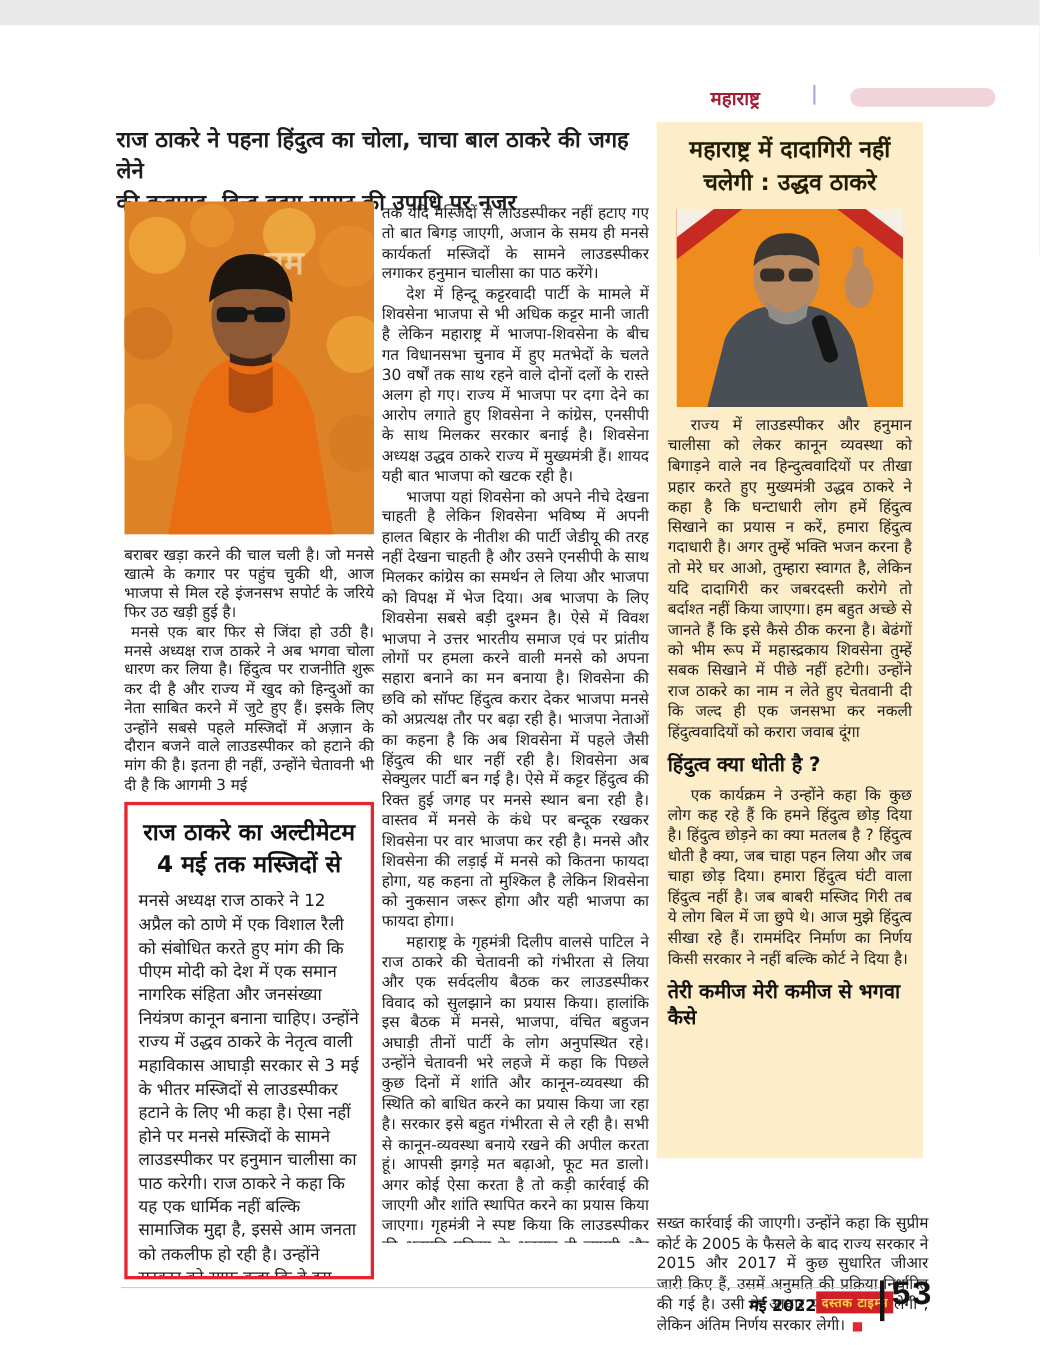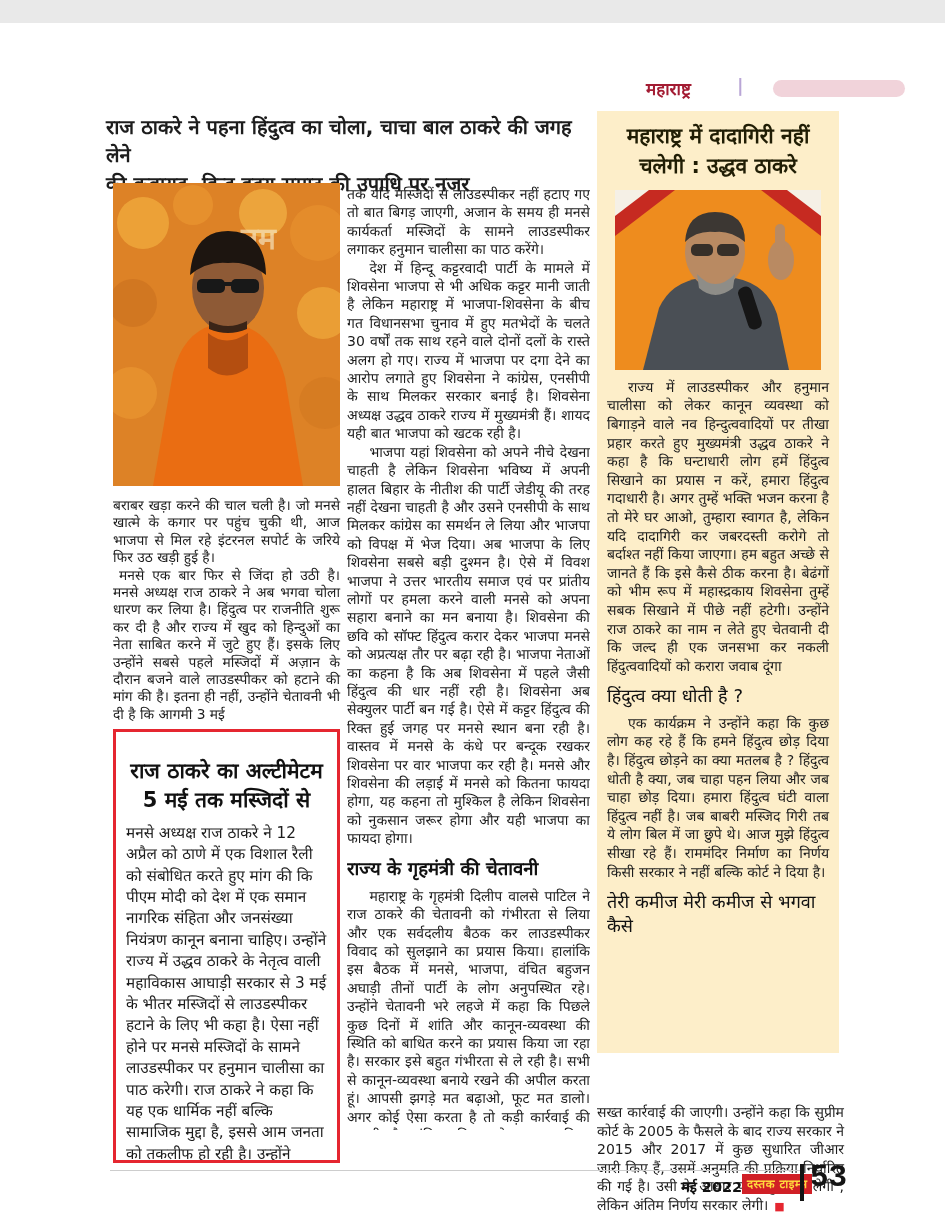--- a/index.html
+++ b/index.html
@@ -12,37 +12,37 @@
   
   .headline{position:absolute;left:106px;top:90px;width:480px;text-align:left;
             font-size:20px;font-weight:bold;line-height:1.42;color:#1d1d1d;}
   
   .leftcol{position:absolute;left:113px;top:160px;width:227px;}
   .photo{display:block;}
   .lefttext{margin-top:11px;font-size:13.8px;line-height:17.4px;text-align:justify;}
   .lefttext p{margin:0;}
   .lefttext p.ind{text-indent:6px;}
   .redbox{position:absolute;left:113px;top:706px;width:227px;height:434px;box-sizing:border-box;
-          border:3px solid #e52630;background:#fff;padding:22px 10px;overflow:hidden;}
+          border:3px solid #e52630;background:#fff;padding:8px 10px;overflow:hidden;}
   .redbox-title{font-size:21px;font-weight:bold;text-align:center;line-height:1.4;margin:3px 0 7px 0;color:#111;}
   .redbox-body{font-size:15.3px;line-height:21.4px;text-align:left;}
   .midcol{position:absolute;left:347px;top:162px;width:243px;height:945px;overflow:hidden;
           font-size:14px;line-height:18.4px;text-align:justify;}
   .midcol p{margin:0;}
   .midcol p.ind{text-indent:1.6em;}
   .subhead{font-size:18.5px;font-weight:bold;line-height:1.25;margin:9px 0 7px 0;text-align:left;color:#111;}
   
   .ybox{position:absolute;left:597px;top:88px;width:242px;height:942px;box-sizing:border-box;
         background:#fdeec9;padding:8px 10px 0 10px;overflow:hidden;}
   .ybox-title{font-size:21px;font-weight:bold;text-align:center;line-height:1.45;color:#201d04;margin:2px 0 8px 0;}
   .ybox-photo{display:block;margin:0 auto 8px auto;}
   .ybox-body{font-size:14px;line-height:18.6px;text-align:justify;}
   .ybox-body p{margin:0;}
   .ybox-body p.ind{text-indent:1.5em;}
-  .ysub{font-size:18px;font-weight:normal;line-height:1.3;margin:9px 0 6px 0;text-align:left;color:#111;}
+  .ysub{font-size:18px;font-weight:bold;line-height:1.3;margin:9px 0 6px 0;text-align:left;color:#111;}
   .rbelow{position:absolute;left:597px;top:1080px;width:247px;font-size:14px;line-height:18.6px;text-align:justify;}
   .endmark{color:#e52630;font-size:11px;margin-left:6px;}
   
   .foot-line{position:absolute;left:110px;top:1147px;width:692px;height:1px;background:#cdcdcd;}
   .foot-date{position:absolute;left:681px;top:1153px;font-size:14.5px;font-weight:bold;color:#111;text-align:right;}
   .foot-logo{position:absolute;left:742px;top:1151px;background:#d01f26;color:#ffd83d;
              font-size:11.5px;font-weight:bold;padding:2px 5px 3px 5px;letter-spacing:0.5px;}
   .foot-bar{position:absolute;left:800px;top:1141px;width:4px;height:37px;background:#141414;}
   .foot-page{position:absolute;left:810px;top:1137px;font-size:31px;font-weight:bold;color:#141414;font-family:Liberation Mono, monospace;}
 </style>
@@ -75,38 +75,37 @@
       <path d="M40 303 L60 190 Q70 150 100 142 L127 142 Q160 150 172 195 L190 303 Z" fill="#ea6d12"></path>
       <path d="M95 150 Q113 165 135 150 L135 185 Q113 200 95 185 Z" fill="#b44e10"></path>
       <ellipse cx="115" cy="105" rx="36" ry="44" fill="#8e5a36"></ellipse>
       <path d="M77 92 Q80 48 115 48 Q152 48 153 92 Q135 78 115 80 Q93 78 77 92Z" fill="#1d1510"></path>
       <rect x="84" y="96" width="28" height="14" rx="5" fill="#181818"></rect>
       <rect x="118" y="96" width="28" height="14" rx="5" fill="#181818"></rect>
       <rect x="110" y="99" width="10" height="4" fill="#181818"></rect>
       <path d="M96 138 Q115 148 134 138 L134 146 Q115 154 96 146Z" fill="#3a2417"></path>
     </svg>
     <div class="lefttext">
-      <p>बराबर खड़ा करने की चाल चली है। जो मनसे खात्मे के कगार पर पहुंच चुकी थी, आज भाजपा से मिल रहे इंटरनल सपोर्ट के जरिये फिर उठ खड़ी हुई है।</p>
+      <p>बराबर खड़ा करने की चाल चली है। जो मनसे खात्मे के कगार पर पहुंच चुकी थी, आज भाजपा से मिल रहे इंजनसभ सपोर्ट के जरिये फिर उठ खड़ी हुई है।</p>
       <p class="ind">मनसे एक बार फिर से जिंदा हो उठी है। मनसे अध्यक्ष राज ठाकरे ने अब भगवा चोला धारण कर लिया है। हिंदुत्व पर राजनीति शुरू कर दी है और राज्य में खुद को हिन्दुओं का नेता साबित करने में जुटे हुए हैं। इसके लिए उन्होंने सबसे पहले मस्जिदों में अज़ान के दौरान बजने वाले लाउडस्पीकर को हटाने की मांग की है। इतना ही नहीं, उन्होंने चेतावनी भी दी है कि आगमी 3 मई</p>
     </div>
   </div>
 
   <div class="redbox">
     <div class="redbox-title">
       <div>राज ठाकरे का अल्टीमेटम</div>
-      <div>5 मई तक मस्जिदों से</div>
+      <div>4 मई तक मस्जिदों से</div>
     </div>
     <div class="redbox-body">मनसे अध्यक्ष राज ठाकरे ने 12 अप्रैल को ठाणे में एक विशाल रैली को संबोधित करते हुए मांग की कि पीएम मोदी को देश में एक समान नागरिक संहिता और जनसंख्या नियंत्रण कानून बनाना चाहिए। उन्होंने राज्य में उद्धव ठाकरे के नेतृत्व वाली महाविकास आघाड़ी सरकार से 3 मई के भीतर मस्जिदों से लाउडस्पीकर हटाने के लिए भी कहा है। ऐसा नहीं होने पर मनसे मस्जिदों के सामने लाउडस्पीकर पर हनुमान चालीसा का पाठ करेगी। राज ठाकरे ने कहा कि यह एक धार्मिक नहीं बल्कि सामाजिक मुद्दा है, इससे आम जनता को तकलीफ हो रही है। उन्होंने सरकार को साफ कहा कि वे इस विषय पर पीछे नहीं हटेंगे।</div>
   </div>
 
   <div class="midcol">
     <p>तक यदि मस्जिदों से लाउडस्पीकर नहीं हटाए गए तो बात बिगड़ जाएगी, अजान के समय ही मनसे कार्यकर्ता मस्जिदों के सामने लाउडस्पीकर लगाकर हनुमान चालीसा का पाठ करेंगे।</p>
     <p class="ind">देश में हिन्दू कट्टरवादी पार्टी के मामले में शिवसेना भाजपा से भी अधिक कट्टर मानी जाती है लेकिन महाराष्ट्र में भाजपा-शिवसेना के बीच गत विधानसभा चुनाव में हुए मतभेदों के चलते 30 वर्षों तक साथ रहने वाले दोनों दलों के रास्ते अलग हो गए। राज्य में भाजपा पर दगा देने का आरोप लगाते हुए शिवसेना ने कांग्रेस, एनसीपी के साथ मिलकर सरकार बनाई है। शिवसेना अध्यक्ष उद्धव ठाकरे राज्य में मुख्यमंत्री हैं। शायद यही बात भाजपा को खटक रही है।</p>
     <p class="ind">भाजपा यहां शिवसेना को अपने नीचे देखना चाहती है लेकिन शिवसेना भविष्य में अपनी हालत बिहार के नीतीश की पार्टी जेडीयू की तरह नहीं देखना चाहती है और उसने एनसीपी के साथ मिलकर कांग्रेस का समर्थन ले लिया और भाजपा को विपक्ष में भेज दिया। अब भाजपा के लिए शिवसेना सबसे बड़ी दुश्मन है। ऐसे में विवश भाजपा ने उत्तर भारतीय समाज एवं पर प्रांतीय लोगों पर हमला करने वाली मनसे को अपना सहारा बनाने का मन बनाया है। शिवसेना की छवि को सॉफ्ट हिंदुत्व करार देकर भाजपा मनसे को अप्रत्यक्ष तौर पर बढ़ा रही है। भाजपा नेताओं का कहना है कि अब शिवसेना में पहले जैसी हिंदुत्व की धार नहीं रही है। शिवसेना अब सेक्युलर पार्टी बन गई है। ऐसे में कट्टर हिंदुत्व की रिक्त हुई जगह पर मनसे स्थान बना रही है। वास्तव में मनसे के कंधे पर बन्दूक रखकर शिवसेना पर वार भाजपा कर रही है। मनसे और शिवसेना की लड़ाई में मनसे को कितना फायदा होगा, यह कहना तो मुश्किल है लेकिन शिवसेना को नुकसान जरूर होगा और यही भाजपा का फायदा होगा।</p>
-    <div class="subhead">राज्य के गृहमंत्री की चेतावनी</div>
     <p class="ind">महाराष्ट्र के गृहमंत्री दिलीप वालसे पाटिल ने राज ठाकरे की चेतावनी को गंभीरता से लिया और एक सर्वदलीय बैठक कर लाउडस्पीकर विवाद को सुलझाने का प्रयास किया। हालांकि इस बैठक में मनसे, भाजपा, वंचित बहुजन अघाड़ी तीनों पार्टी के लोग अनुपस्थित रहे। उन्होंने चेतावनी भरे लहजे में कहा कि पिछले कुछ दिनों में शांति और कानून-व्यवस्था की स्थिति को बाधित करने का प्रयास किया जा रहा है। सरकार इसे बहुत गंभीरता से ले रही है। सभी से कानून-व्यवस्था बनाये रखने की अपील करता हूं। आपसी झगड़े मत बढ़ाओ, फूट मत डालो। अगर कोई ऐसा करता है तो कड़ी कार्रवाई की जाएगी और शांति स्थापित करने का प्रयास किया जाएगा। गृहमंत्री ने स्पष्ट किया कि लाउडस्पीकर की अनुमति प्रक्रिया के अनुसार दी जाएगी और शांति भंग करने वालों के खिलाफ</p>
   </div>
 
   <div class="ybox">
     <div class="ybox-title">
       <div>महाराष्ट्र में दादागिरी नहीं</div>
       <div>चलेगी : उद्धव ठाकरे</div>
     </div>
     <svg class="ybox-photo" width="206" height="180" viewBox="0 0 206 180">
       <rect width="206" height="180" fill="#ee8c1e"></rect>

